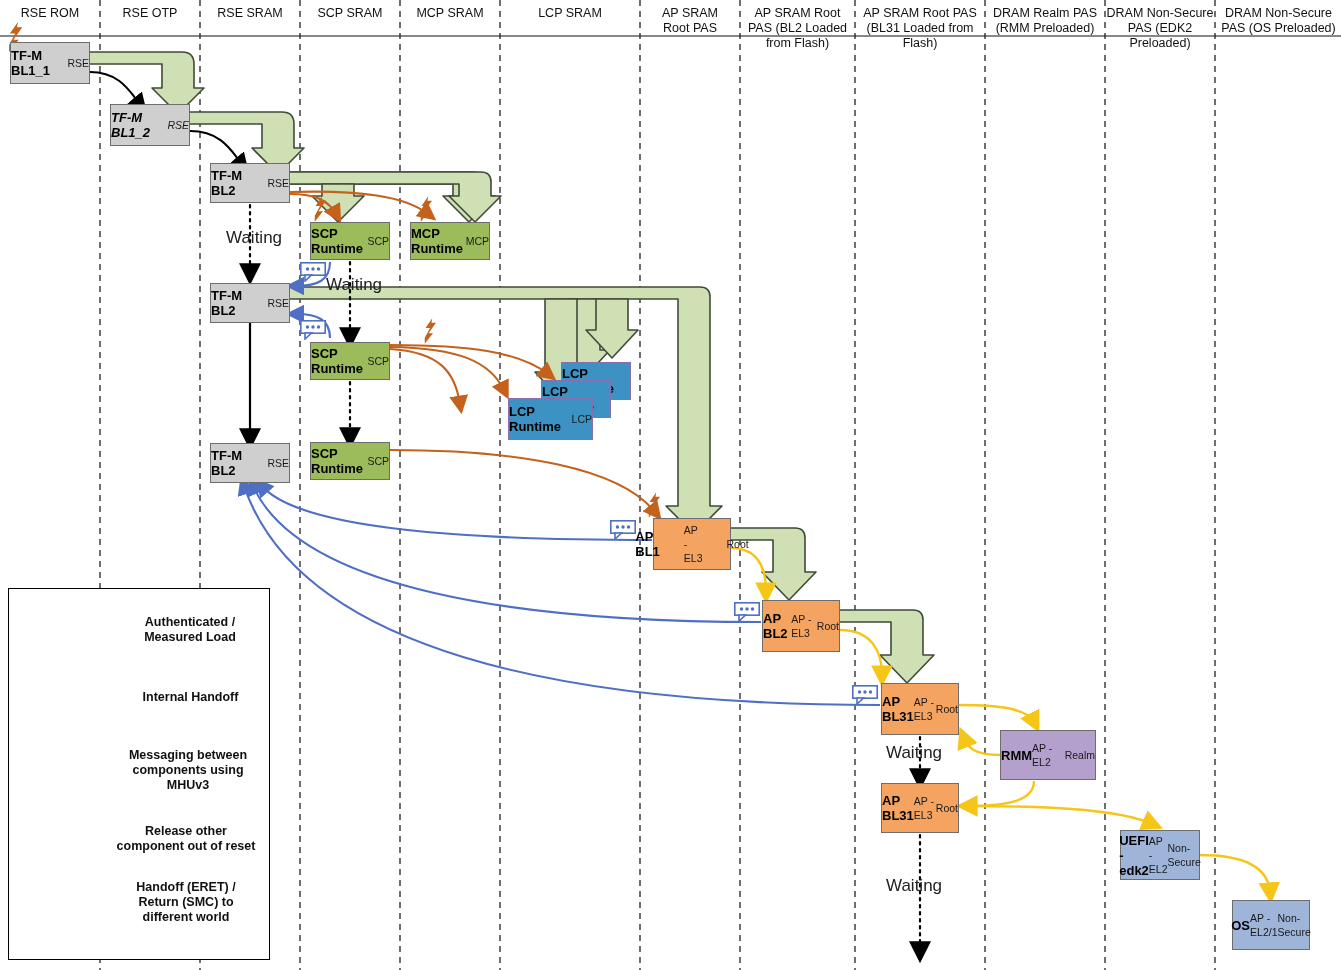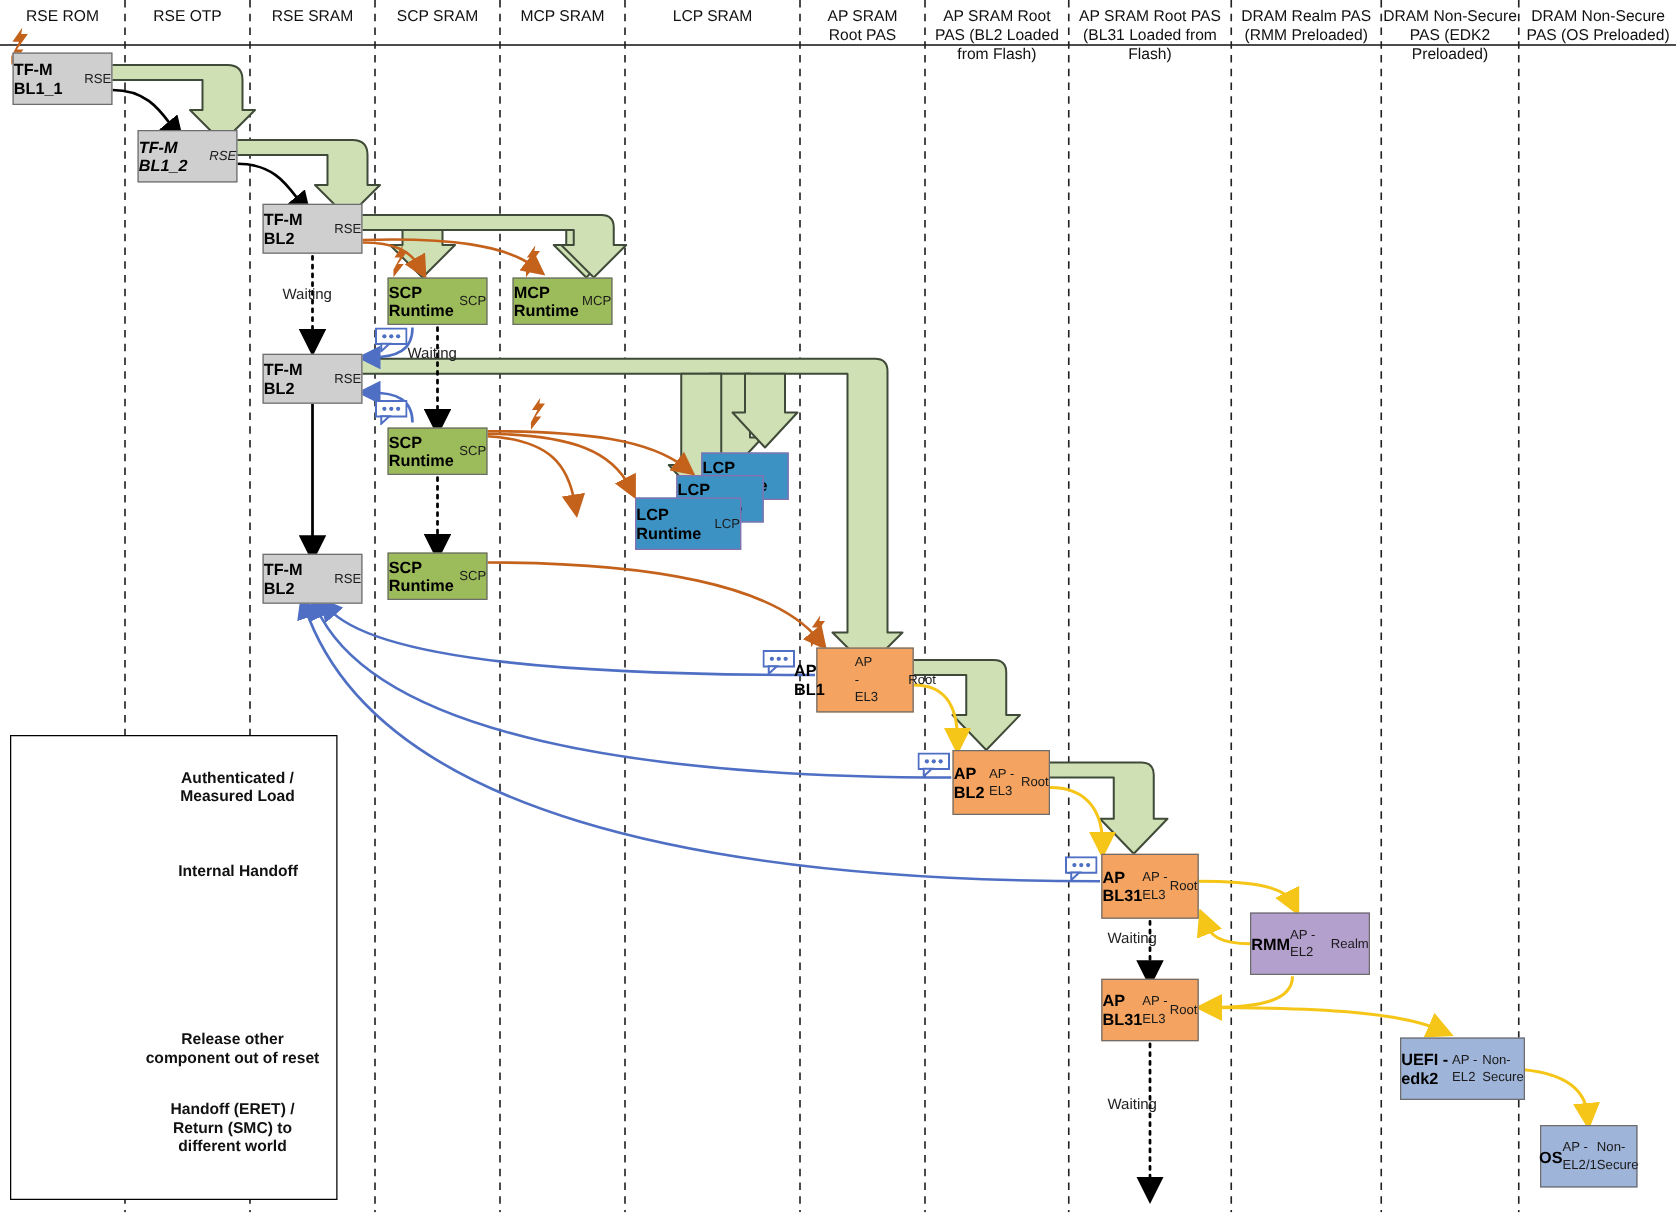--- a/index.html
+++ b/index.html
@@ -5,21 +5,21 @@
   html,body{margin:0;padding:0;background:#ffffff;}
   body{font-family:"Liberation Sans",sans-serif;}
   #root{position:relative;width:1341px;height:970px;overflow:hidden;background:#fff;}
   svg{position:absolute;left:0;top:0;}
   .colhdr{position:absolute;text-align:center;font-size:12.5px;color:#111;line-height:15px;}
   .node{position:absolute;box-sizing:border-box;border:1px solid #6d6d6d;
         display:flex;flex-direction:row;align-items:center;justify-content:center;}
   .node .t1{font-size:13px;font-weight:bold;color:#000;line-height:15px;}
   .node .t2{font-size:10.5px;color:#1a1a1a;line-height:14px;}
   .node .t3{font-size:10.5px;color:#1a1a1a;line-height:14px;}
-  .waiting{position:absolute;font-size:12px;color:#222;}
+  .waiting{position:absolute;font-size:17px;color:#222;text-align:center;}
   .legendbox{position:absolute;box-sizing:border-box;border:1.4px solid #000;background:#fff;}
   .legtext{position:absolute;font-size:12.5px;font-weight:bold;color:#111;text-align:center;line-height:15px;}
 </style>
 </head>
 <body>
 
 <div id="root">
 
   <svg width="1341" height="970">
     <defs>
@@ -275,39 +275,42 @@
   <div class="node" style="left:881px;top:783px;width:78px;height:50px;background:#f4a460;">
     <div class="t1">AP BL31</div>
     <div class="t2">AP - EL3</div>
     <div class="t3">Root</div>
   </div>
   <div class="node" style="left:1000px;top:730px;width:96px;height:50px;background:#b4a0cd;">
     <div class="t1">RMM</div>
     <div class="t2">AP - EL2</div>
     <div class="t3">Realm</div>
   </div>
-  <div class="node" style="left:1120px;top:830px;width:100px;height:50px;background:#9fb4d9;">
+  <div class="node" style="left:1120px;top:830px;width:80px;height:50px;background:#9fb4d9;">
     <div class="t1">UEFI - edk2</div>
     <div class="t2">AP - EL2</div>
     <div class="t3">Non-Secure</div>
   </div>
   <div class="node" style="left:1232px;top:900px;width:78px;height:50px;background:#9fb4d9;">
     <div class="t1">OS</div>
     <div class="t2">AP - EL2/1</div>
     <div class="t3">Non-Secure</div>
   </div>
 
   <div class="waiting" style="left:226px;top:228px;width:50px;">Waiting</div>
   <div class="waiting" style="left:326px;top:275px;width:50px;">Waiting</div>
   <div class="waiting" style="left:886px;top:743px;width:50px;">Waiting</div>
   <div class="waiting" style="left:886px;top:876px;width:50px;">Waiting</div>
 
   <div class="legendbox" style="left:8px;top:588px;width:262px;height:372px;"></div>
   <div class="legtext" style="left:120px;top:615px;width:140px;white-space:pre-line;">Authenticated /
 Measured Load</div>
   <div class="legtext" style="left:118px;top:690px;width:145px;white-space:pre-line;">Internal Handoff</div>
+  <div class="legtext" style="left:112px;top:748px;width:152px;white-space:pre-line;">Messaging between
+components using
+MHUv3</div>
   <div class="legtext" style="left:106px;top:824px;width:160px;white-space:pre-line;">Release other
 component out of reset</div>
   <div class="legtext" style="left:108px;top:880px;width:156px;white-space:pre-line;">Handoff (ERET) /
 Return (SMC) to
 different world</div>
 
 </div>
 
 </body></html>

